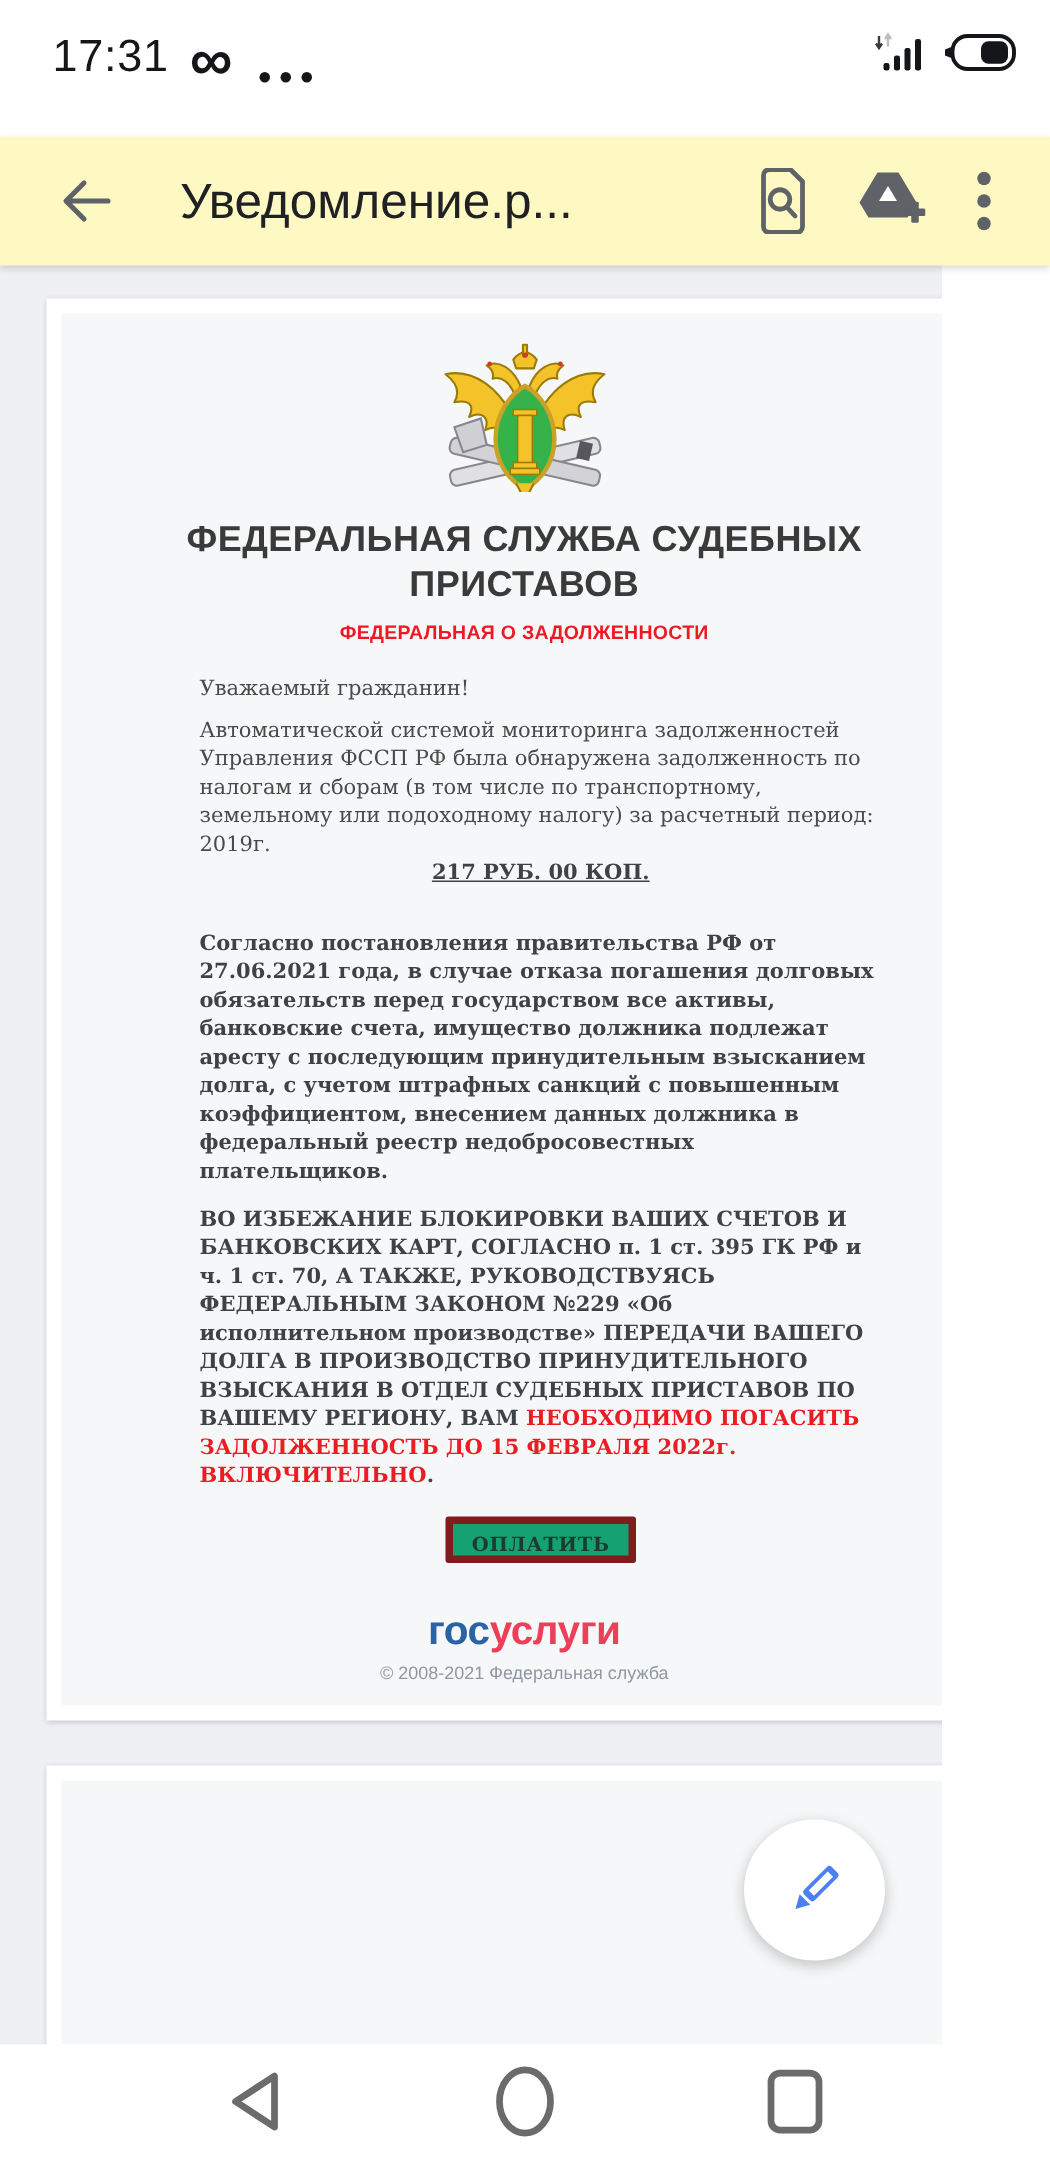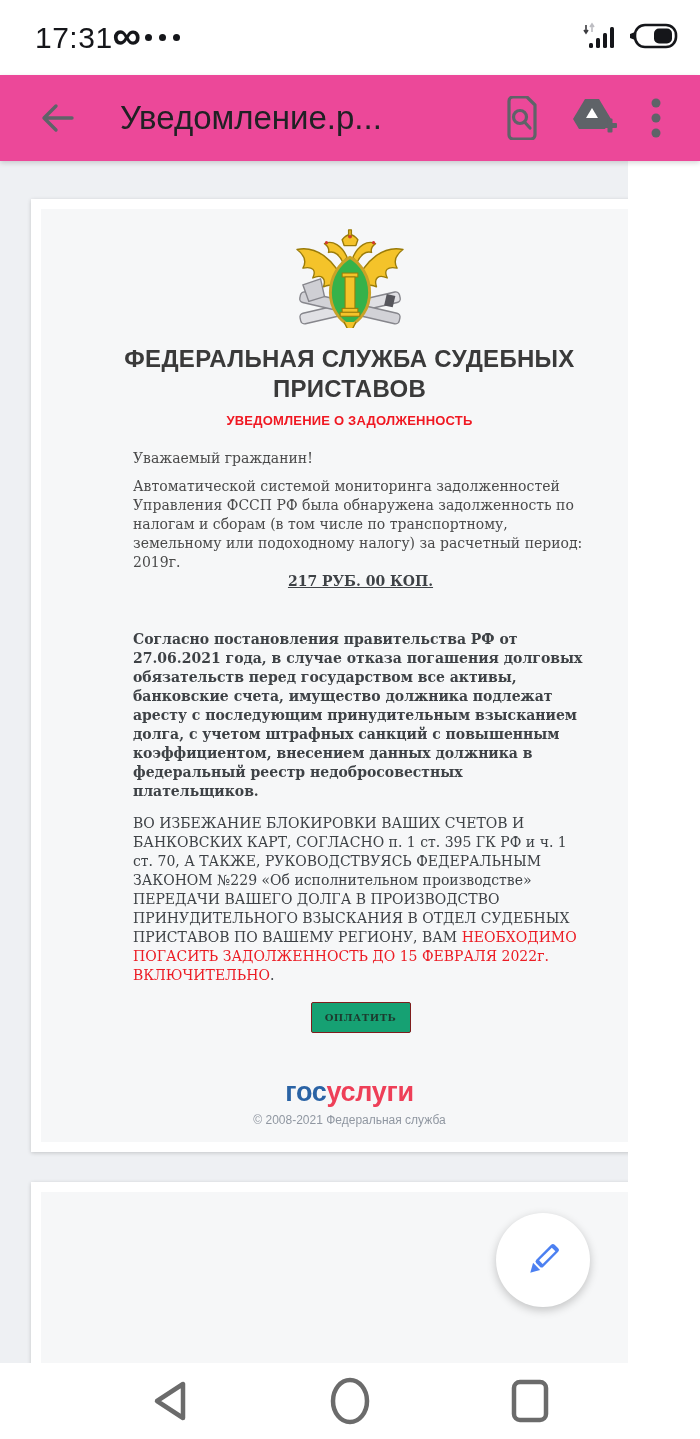--- a/index.html
+++ b/index.html
@@ -7,30 +7,30 @@
   .phone {
     position:relative; width:700px; height:1439px; overflow:hidden;
     background:#fff; font-family:"Liberation Sans","DejaVu Sans",sans-serif;
   }
 
   
   .status-bar {
     position:absolute; top:0; left:0; width:700px; height:75px; background:#fff;
     display:flex; align-items:center; padding:0 22px 0 35px;
   }
-  .status-left { display:flex; align-items:center; }
+  .status-left { display:flex; align-items:flex-end; gap:14px; }
   .status-time { font-size:30px; font-weight:500; color:#15161a; letter-spacing:0.5px; }
   .infinity { font-size:40px; font-weight:700; color:#15161a; line-height:30px; margin-top:-6px; }
   .status-dots { display:flex; gap:7px; margin-left:4px; }
   .status-dots i { width:7px; height:7px; border-radius:50%; background:#15161a; }
   .status-right { margin-left:auto; display:flex; align-items:center; gap:10px; }
 
   
   .toolbar {
-    position:absolute; top:75px; left:0; width:700px; height:86px; background:#ec4899;
+    position:absolute; top:91px; left:0; width:700px; height:86px; background:#fef9c3;
     display:flex; align-items:center; padding:0 18px 0 36px;
     box-shadow:0 2px 5px rgba(0,0,0,0.16); z-index:5;
   }
   .toolbar-title {
     font-size:33px; color:#202124; margin-left:44px; flex:1;
     white-space:nowrap; overflow:hidden;
   }
   .tb-icon { width:72px; height:64px; display:flex; align-items:center; justify-content:center; }
 
   
@@ -59,32 +59,32 @@
     color:#f01822; letter-spacing:0.2px;
   }
   .doc-col {
     padding:0 70px 0 92px; font-family:"DejaVu Serif","Liberation Serif",serif;
     font-size:14px; line-height:19px; color:#4a4a4a;
   }
   .salutation { margin-top:21px; }
   .para { margin-top:9px; }
   .sum-head { margin-top:16px; text-align:center; color:#da4343; }
   .sum-amount { text-align:center; font-weight:700; color:#3e4246; text-decoration:underline; }
-  .para-bold { margin-top:39px; font-weight:700; color:#3e4246; line-height:19px; }
-  .para-warning { margin-top:13px; font-weight:400; color:#3e4246; line-height:19px; }
+  .para-bold { margin-top:28px; font-weight:700; color:#3e4246; line-height:19px; }
+  .para-warning { margin-top:13px; font-weight:700; color:#3e4246; line-height:19px; }
   .deadline { color:#ec1c24; }
   .btn-row { margin-top:17px; text-align:center; }
   .pay-button {
     display:inline-block; min-width:100px; height:31px; padding:0 12px;
-    background:#16a173; border:1px solid #7f1d1d; border-radius:2px;
-    font-family:"DejaVu Serif","Liberation Serif",serif; font-size:10px;
+    background:#16a173; border:5px solid #7f1d1d; border-radius:2px;
+    font-family:"DejaVu Serif","Liberation Serif",serif; font-size:13px;
     font-weight:600; color:#1d3b2f; letter-spacing:0.5px; line-height:29px;
     cursor:pointer;
   }
-  .logo-row { margin-top:44px; text-align:center; font-weight:700; font-size:27px;
+  .logo-row { margin-top:30px; text-align:center; font-weight:700; font-size:27px;
     font-family:"Liberation Sans","DejaVu Sans",sans-serif; letter-spacing:-0.3px; }
   .logo-gos { color:#2a63a5; }
   .logo-uslugi { color:#ee3f58; }
   .copyright { margin-top:5px; text-align:center; font-size:12px; line-height:15px;
     color:#9097a1; padding-bottom:14px; }
 
   
   .fab {
     position:absolute; right:38px; top:1052px; width:94px; height:94px; border-radius:50%;
     background:#fff; box-shadow:0 3px 10px rgba(0,0,0,0.22);
@@ -204,21 +204,21 @@
               <rect x="55" y="54" width="10" height="32"></rect>
               <rect x="52" y="86" width="16" height="4"></rect>
               <rect x="50" y="90" width="20" height="4"></rect>
             </g>
 
             <path d="M54 100 L60 112 L66 100" fill="#f4c32a" stroke="#9a7b08" stroke-width="1.4"></path>
           </svg>
         </div>
 
         <h1 class="org-name">ФЕДЕРАЛЬНАЯ СЛУЖБА СУДЕБНЫХ ПРИСТАВОВ</h1>
-        <div class="notice-badge">УВЕДОМЛЕНИЕ О ЗАДОЛЖЕННОСТЬ</div>
+        <div class="notice-badge">ФЕДЕРАЛЬНАЯ О ЗАДОЛЖЕННОСТИ</div>
 
         <div class="doc-col">
           <p class="salutation">Уважаемый гражданин!</p>
           <p class="para">Автоматической системой мониторинга задолженностей Управления ФССП РФ была обнаружена задолженность по налогам и сборам (в том числе по транспортному, земельному или подоходному налогу) за расчетный период: 2019г.</p>
 
           <p class="sum-amount">217 РУБ. 00 КОП.</p>
 
           <p class="para-bold">Согласно постановления правительства РФ от 27.06.2021 года, в случае отказа погашения долговых обязательств перед государством все активы, банковские счета, имущество должника подлежат аресту с последующим принудительным взысканием долга, с учетом штрафных санкций с повышенным коэффициентом, внесением данных должника в федеральный реестр недобросовестных плательщиков.</p>
 
           <p class="para-warning"><span>ВО ИЗБЕЖАНИЕ БЛОКИРОВКИ ВАШИХ СЧЕТОВ И БАНКОВСКИХ КАРТ, СОГЛАСНО  п. 1 ст. 395 ГК РФ и ч. 1 ст. 70, А ТАКЖЕ, РУКОВОДСТВУЯСЬ ФЕДЕРАЛЬНЫМ ЗАКОНОМ №229 «Об исполнительном производстве» ПЕРЕДАЧИ ВАШЕГО ДОЛГА В ПРОИЗВОДСТВО ПРИНУДИТЕЛЬНОГО ВЗЫСКАНИЯ В ОТДЕЛ СУДЕБНЫХ ПРИСТАВОВ ПО ВАШЕМУ РЕГИОНУ, ВАМ </span><span class="deadline">НЕОБХОДИМО ПОГАСИТЬ ЗАДОЛЖЕННОСТЬ ДО  15 ФЕВРАЛЯ 2022г. ВКЛЮЧИТЕЛЬНО</span><span>.</span></p>

